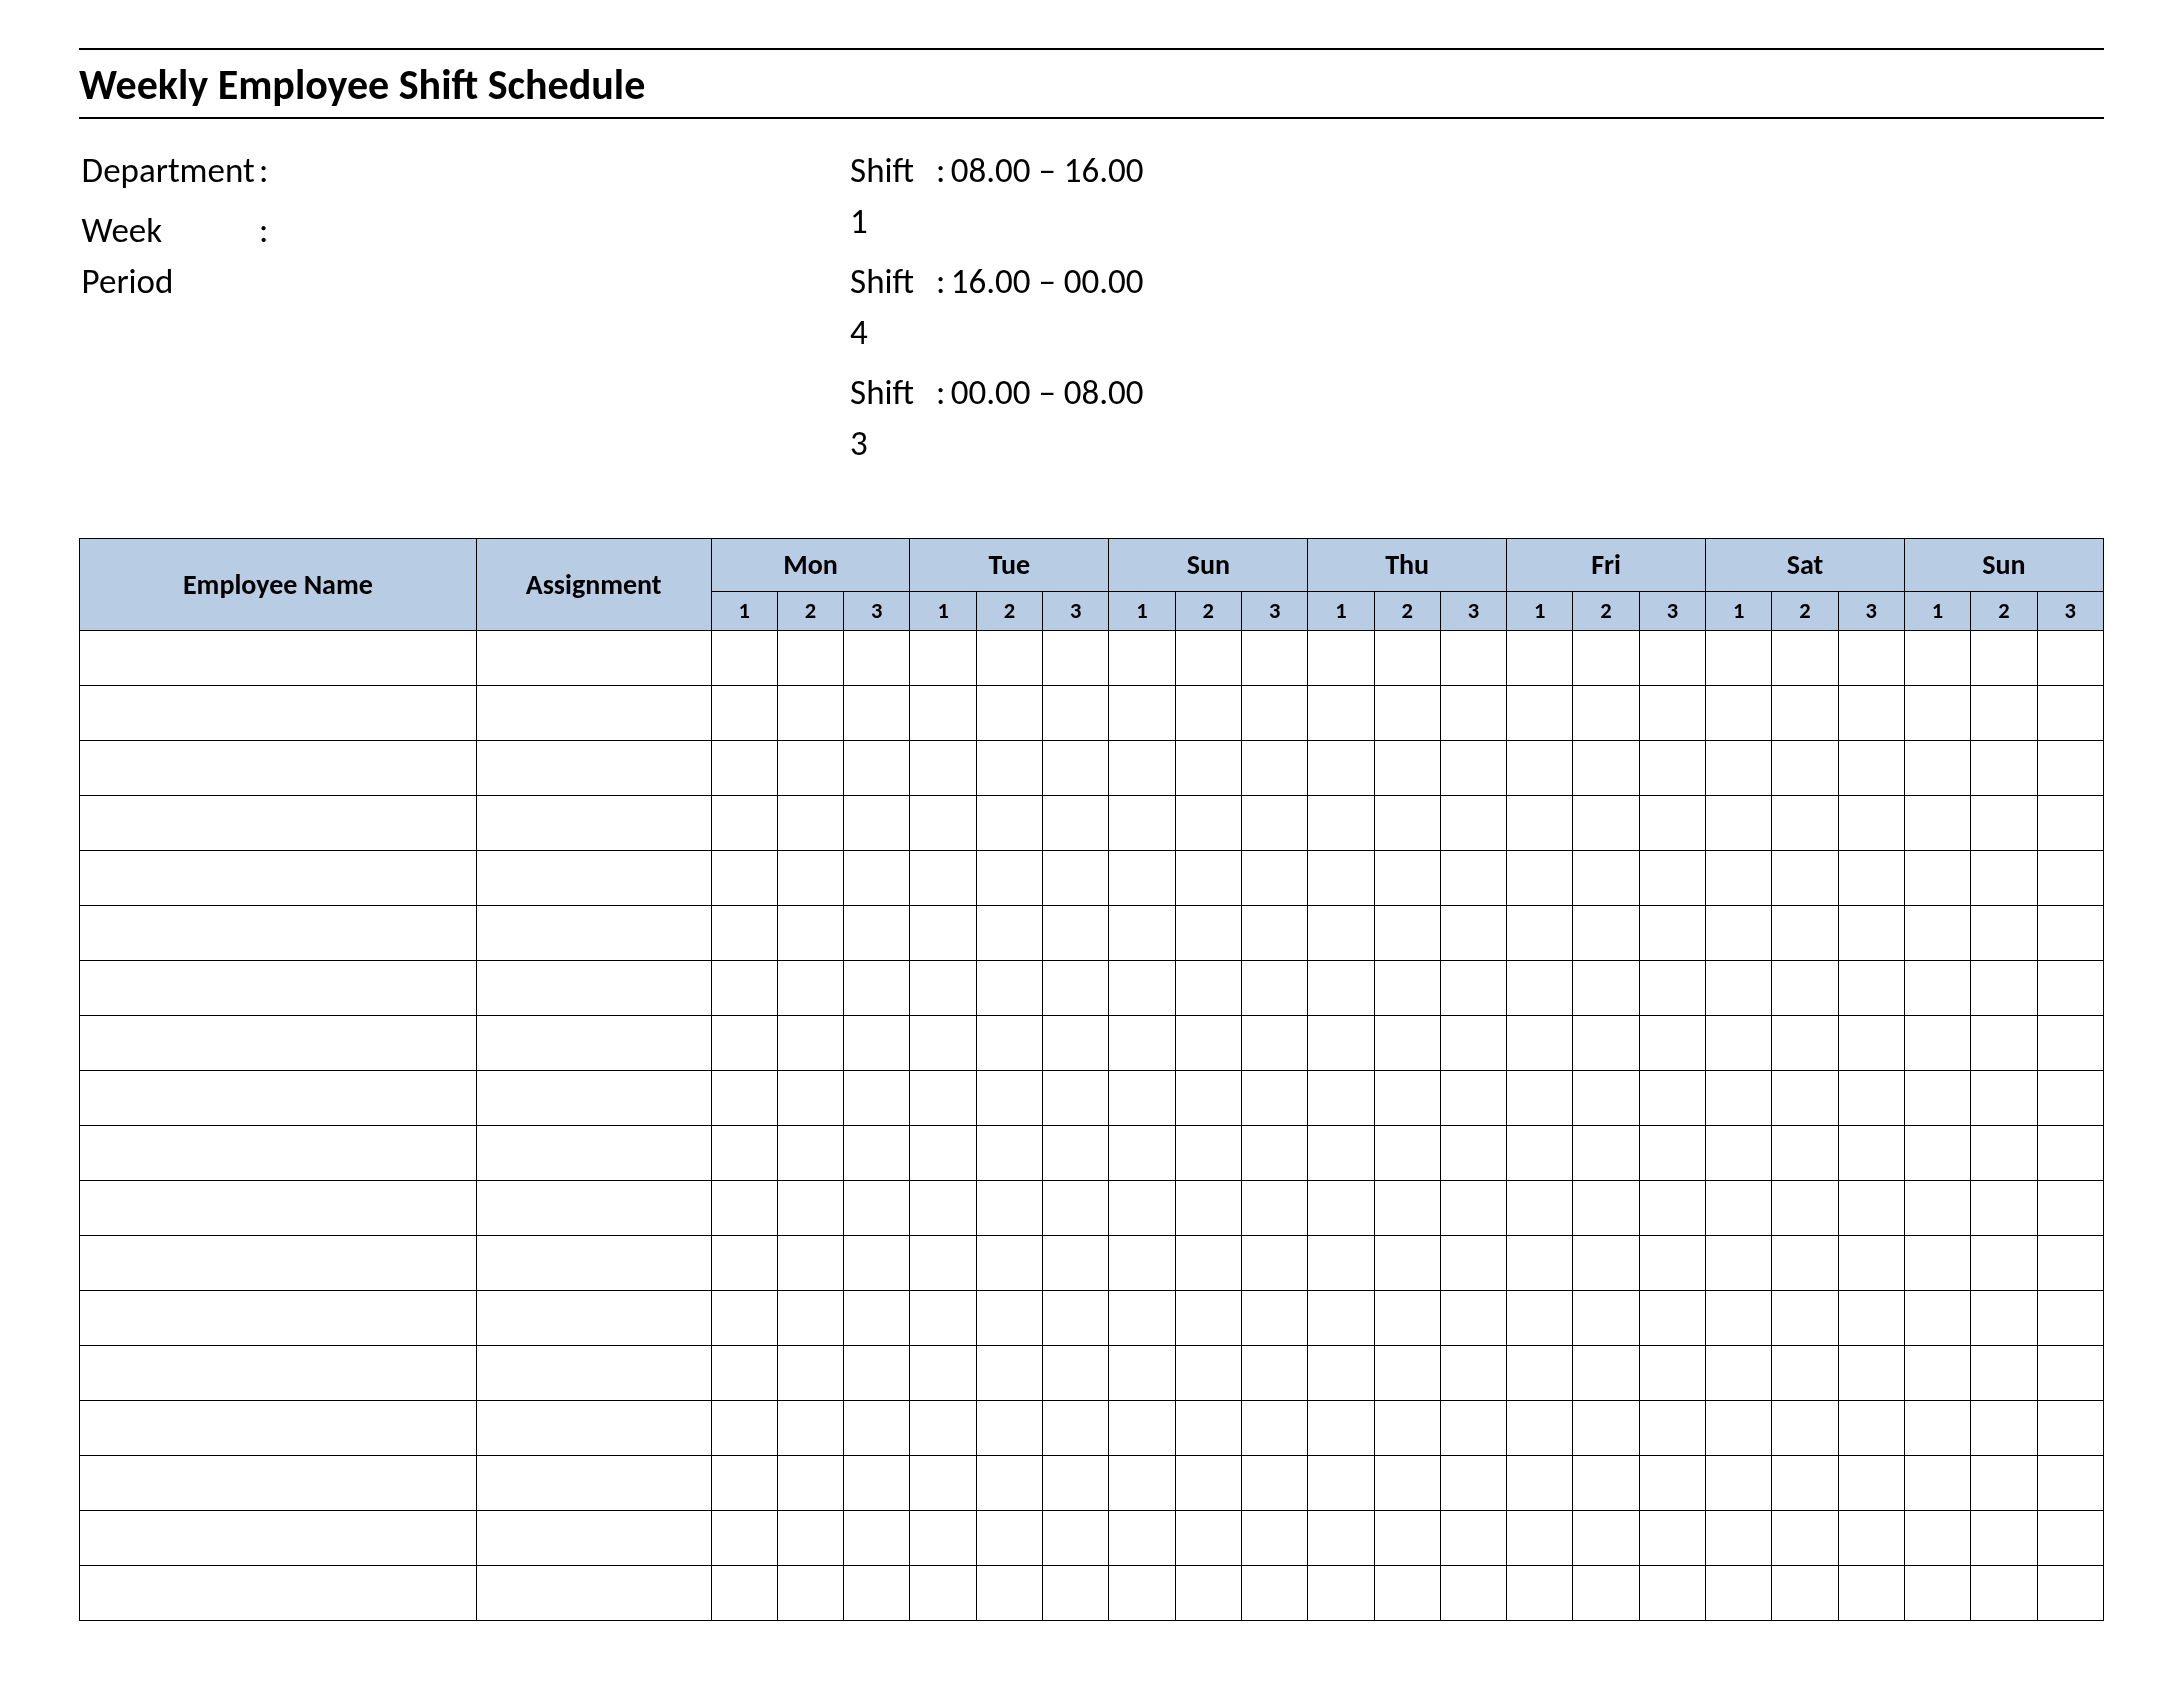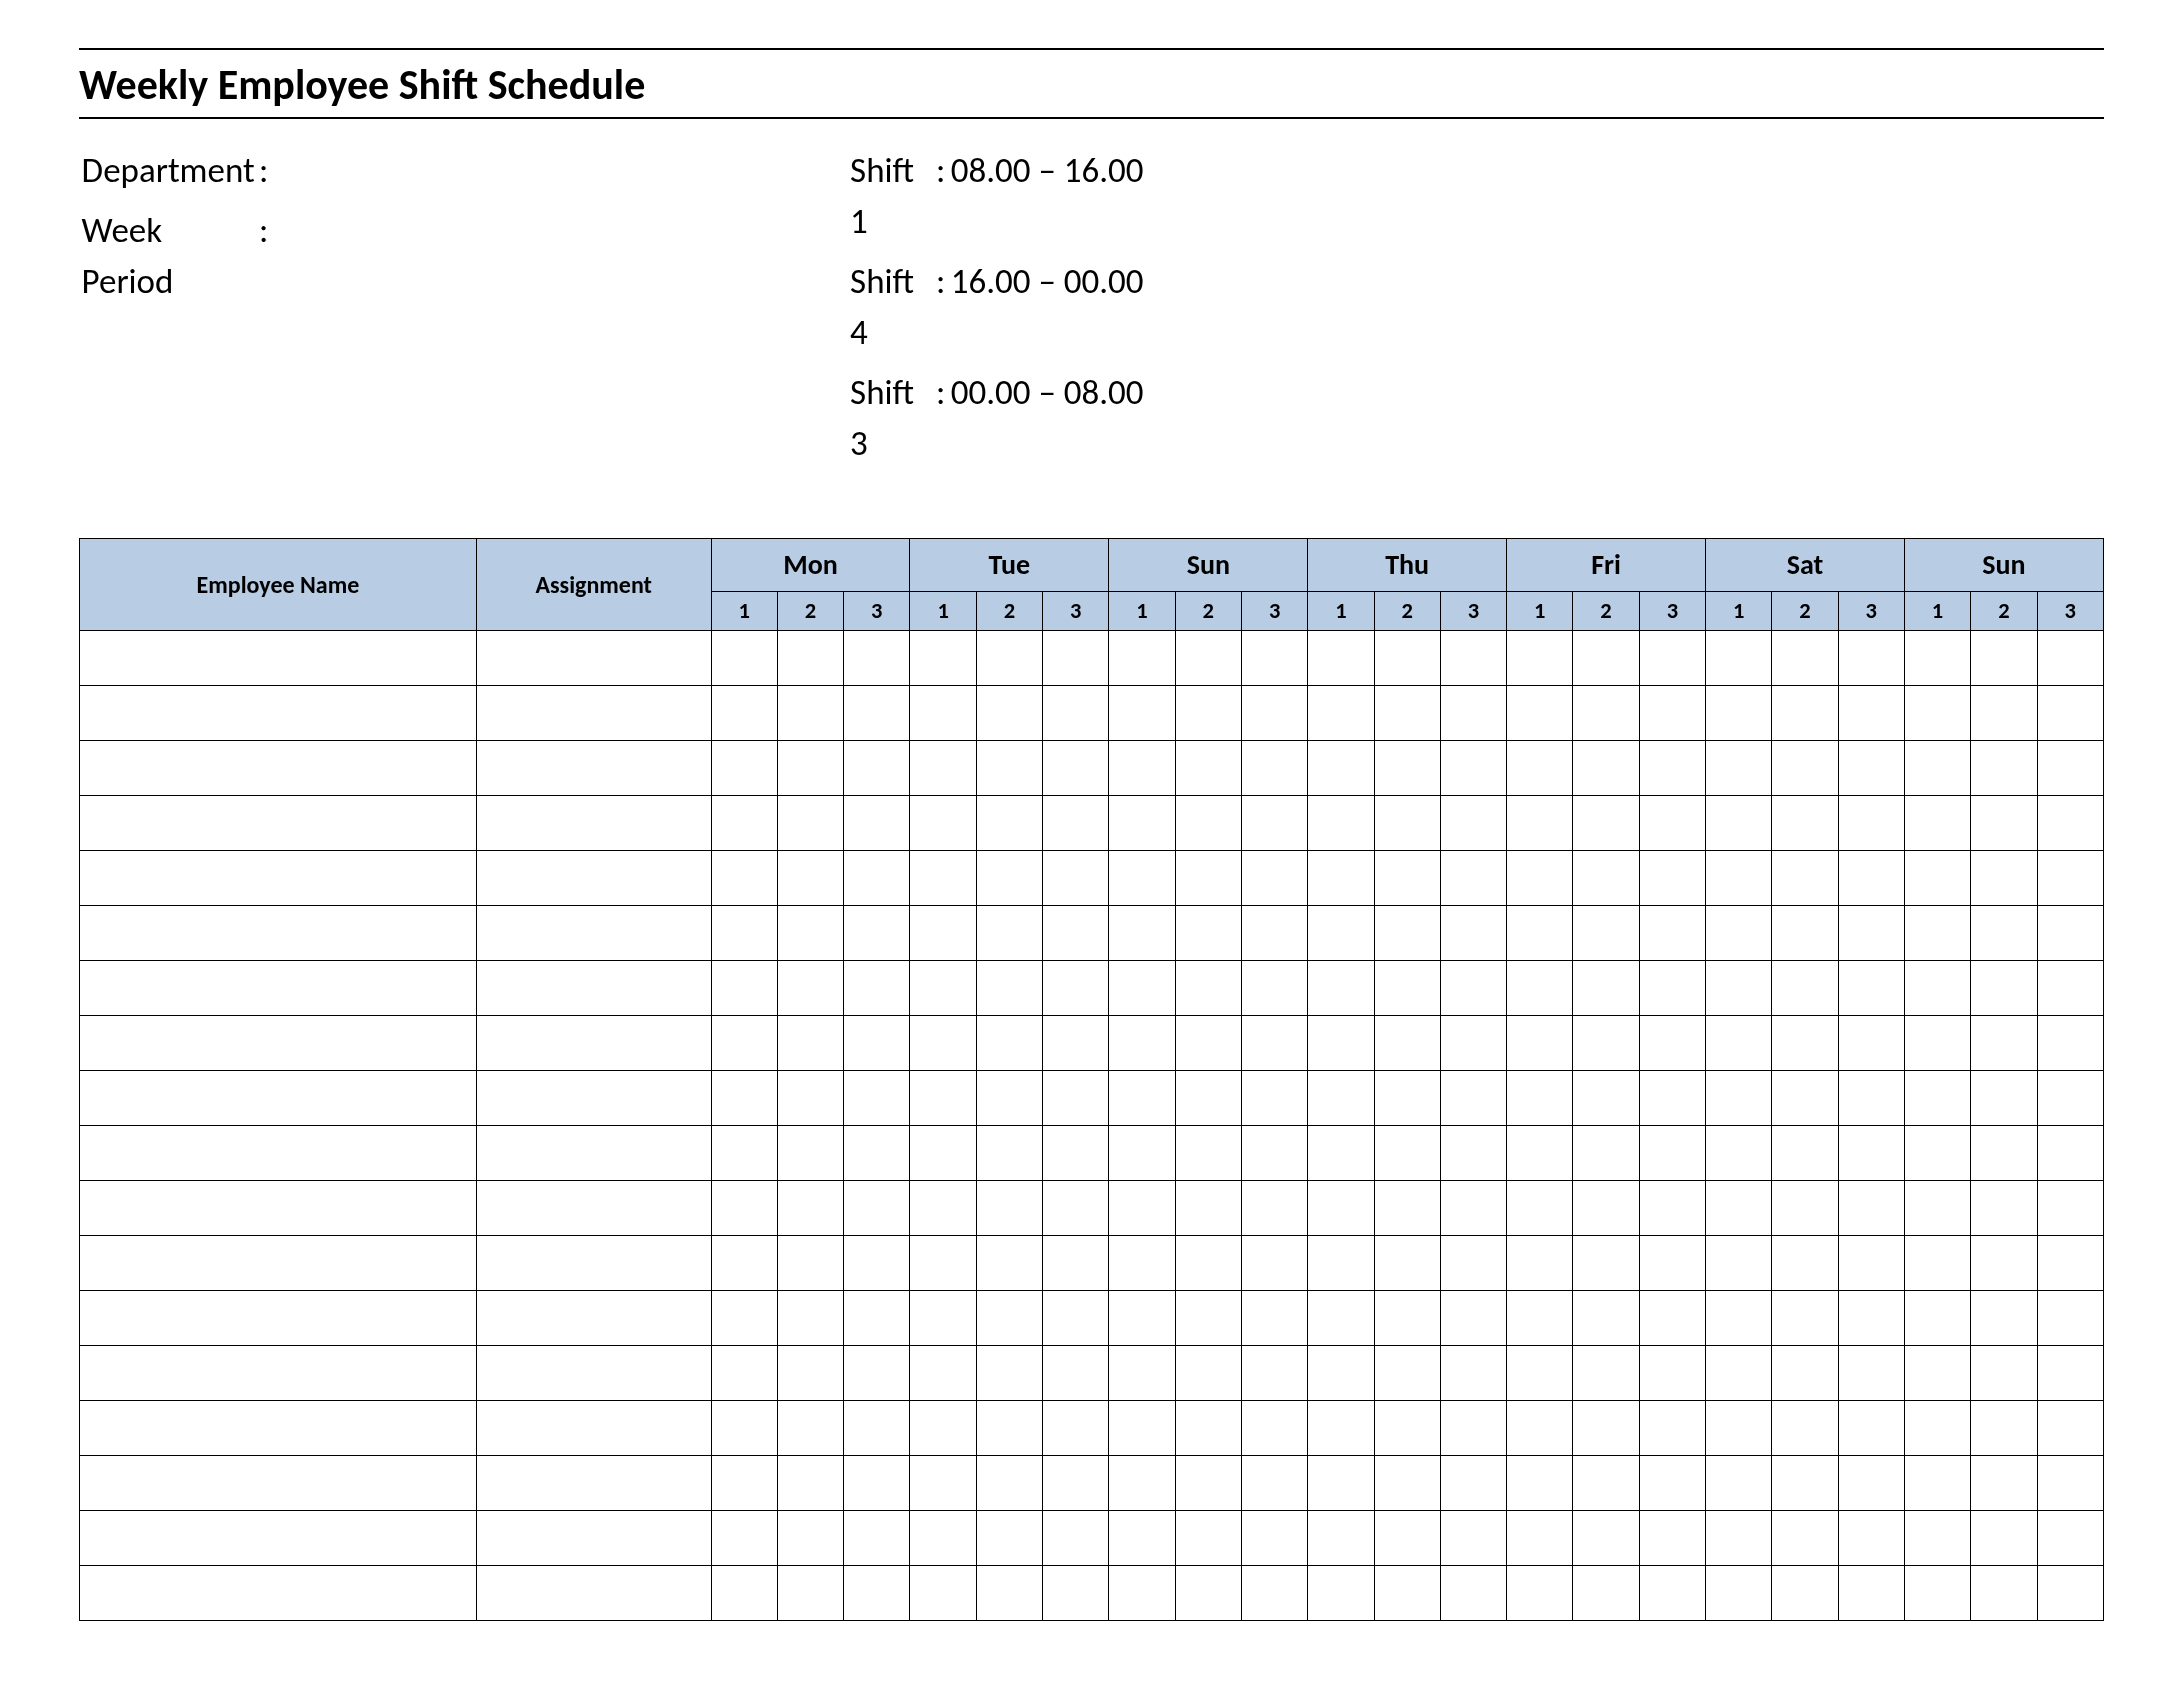--- a/index.html
+++ b/index.html
@@ -74,21 +74,21 @@
     font-size: 28px;
   }
   table.sched thead tr:first-child th {
     height: 52px;
   }
   table.sched thead tr:nth-child(2) th {
     height: 38px;
     font-size: 22.5px;
   }
   table.sched thead th.big {
-    font-size: 24px;
+    font-size: 28px;
     margin-left: 8px;
   }
   table.sched tbody td {
     height: 54px;
   }
 
   
   col.emp  { width: 19.6%; }
   col.asg  { width: 11.6%; }
   col.day  { width: 3.276%; }   

